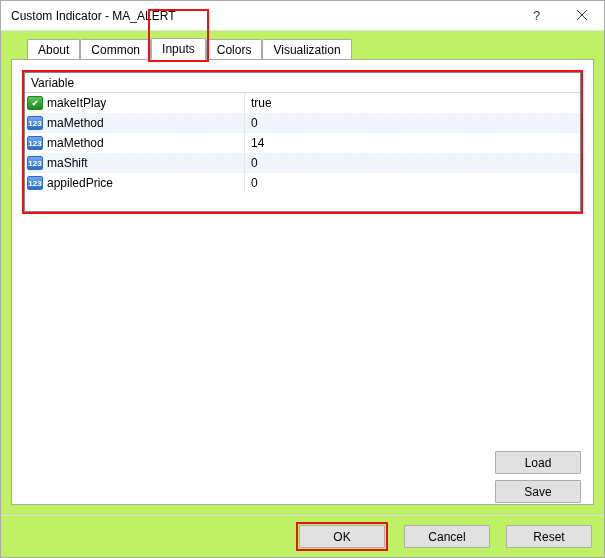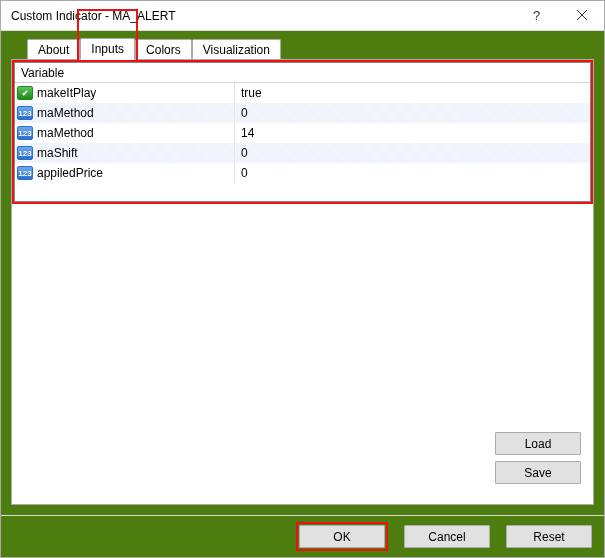--- a/index.html
+++ b/index.html
@@ -1,18 +1,18 @@
 <!DOCTYPE html>
 <html><head>
 <meta charset="utf-8">
 <style>
   * { box-sizing: border-box; font-family: "Segoe UI", Tahoma, sans-serif; font-size: 12px; }
   body { margin: 0; background: #f0f0f0; }
   .window {
-    width: 605px; height: 558px; background: #4d7c0f; border: 1px solid #aaa;
+    width: 605px; height: 558px; background: #bef264; border: 1px solid #aaa;
     display: flex; flex-direction: column; position: relative;
   }
   .titlebar {
     height: 30px; display: flex; align-items: center; padding: 0 0 0 10px;
     background: #fff; border-bottom: 1px solid #e0e0e0;
   }
   .title { flex: 1; color: #000; }
   .titlebar-btn {
     width: 45px; height: 30px; display: flex; align-items: center; justify-content: center;
     cursor: pointer; color: #333;
@@ -31,21 +31,21 @@
     border-radius: 2px 2px 0 0; cursor: pointer; color: #000;
   }
   .tab.active {
     background: #fff; z-index: 3; top: 1px; border-bottom: 1px solid #fff; margin-top: 24px;
   }
   .tab-highlight {
     position: absolute; border: 2px solid #e11; pointer-events: none; z-index: 10;
   }
 
   .tab-panel {
-    flex: 1; border: 1px solid #aaa; position: relative; background: #fff;
+    flex: 1; border: 1px solid #aaa; padding: 10px; position: relative; background: #fff;
   }
   .grid-wrap { border: 2px solid #e11; padding: 0; }
   .grid {
     width: 100%; height: 140px; border: 1px solid #828790; background: #fff;
     display: flex; flex-direction: column;
   }
   .grid-header {
     display: flex; background: #fff; border-bottom: 1px solid #d5d5d5; height: 20px;
     align-items: center;
   }
@@ -62,21 +62,21 @@
   .row .cell-val { flex: 1; padding-left: 6px; border-left: none; }
   .type-icon {
     width: 16px; height: 14px; margin-right: 4px; display: inline-flex;
     align-items: center; justify-content: center; border: 1px solid #2a6fc9;
     border-radius: 2px; font-size: 8px; font-weight: bold; color: #fff;
   }
   .type-123 { background: linear-gradient(#6ea8f0,#2a6fc9); }
   .type-bool { background: linear-gradient(#5dc45d,#1a8a1a); border-color:#1a8a1a; }
 
   .right-buttons {
-    position: absolute; right: 12px; bottom: 20px; display: flex; flex-direction: column; gap: 6px;
+    position: absolute; right: 12px; bottom: 1px; display: flex; flex-direction: column; gap: 6px;
   }
   .btn {
     width: 86px; height: 23px; border: 1px solid #adadad; background: #e1e1e1;
     display: flex; align-items: center; justify-content: center; cursor: pointer;
     border-radius: 1px;
   }
 
   .footer {
     height: 42px; display: flex; justify-content: flex-end; align-items: center;
     padding: 0 12px; gap: 16px; border-top: 1px solid #ddd;
@@ -100,20 +100,21 @@
             <line x1="0" y1="0" x2="10" y2="10" stroke="currentColor" stroke-width="1"></line>
             <line x1="10" y1="0" x2="0" y2="10" stroke="currentColor" stroke-width="1"></line>
           </svg>
       </span>
     </div>
   </div>
 
   <div class="body">
     <div class="tabstrip">
       <div class="tab">About</div>
+      <div class="tab">Common</div>
       <div style="position:relative;">
         <div class="tab-highlight" style="left:-3px;top:-4px;right:-3px;bottom:-3px;"></div>
         <div class="tab active">Inputs</div>
       </div>
       <div class="tab">Colors</div>
       <div class="tab">Visualization</div>
     </div>
 
     <div class="tab-panel">
       <div class="grid-wrap">

